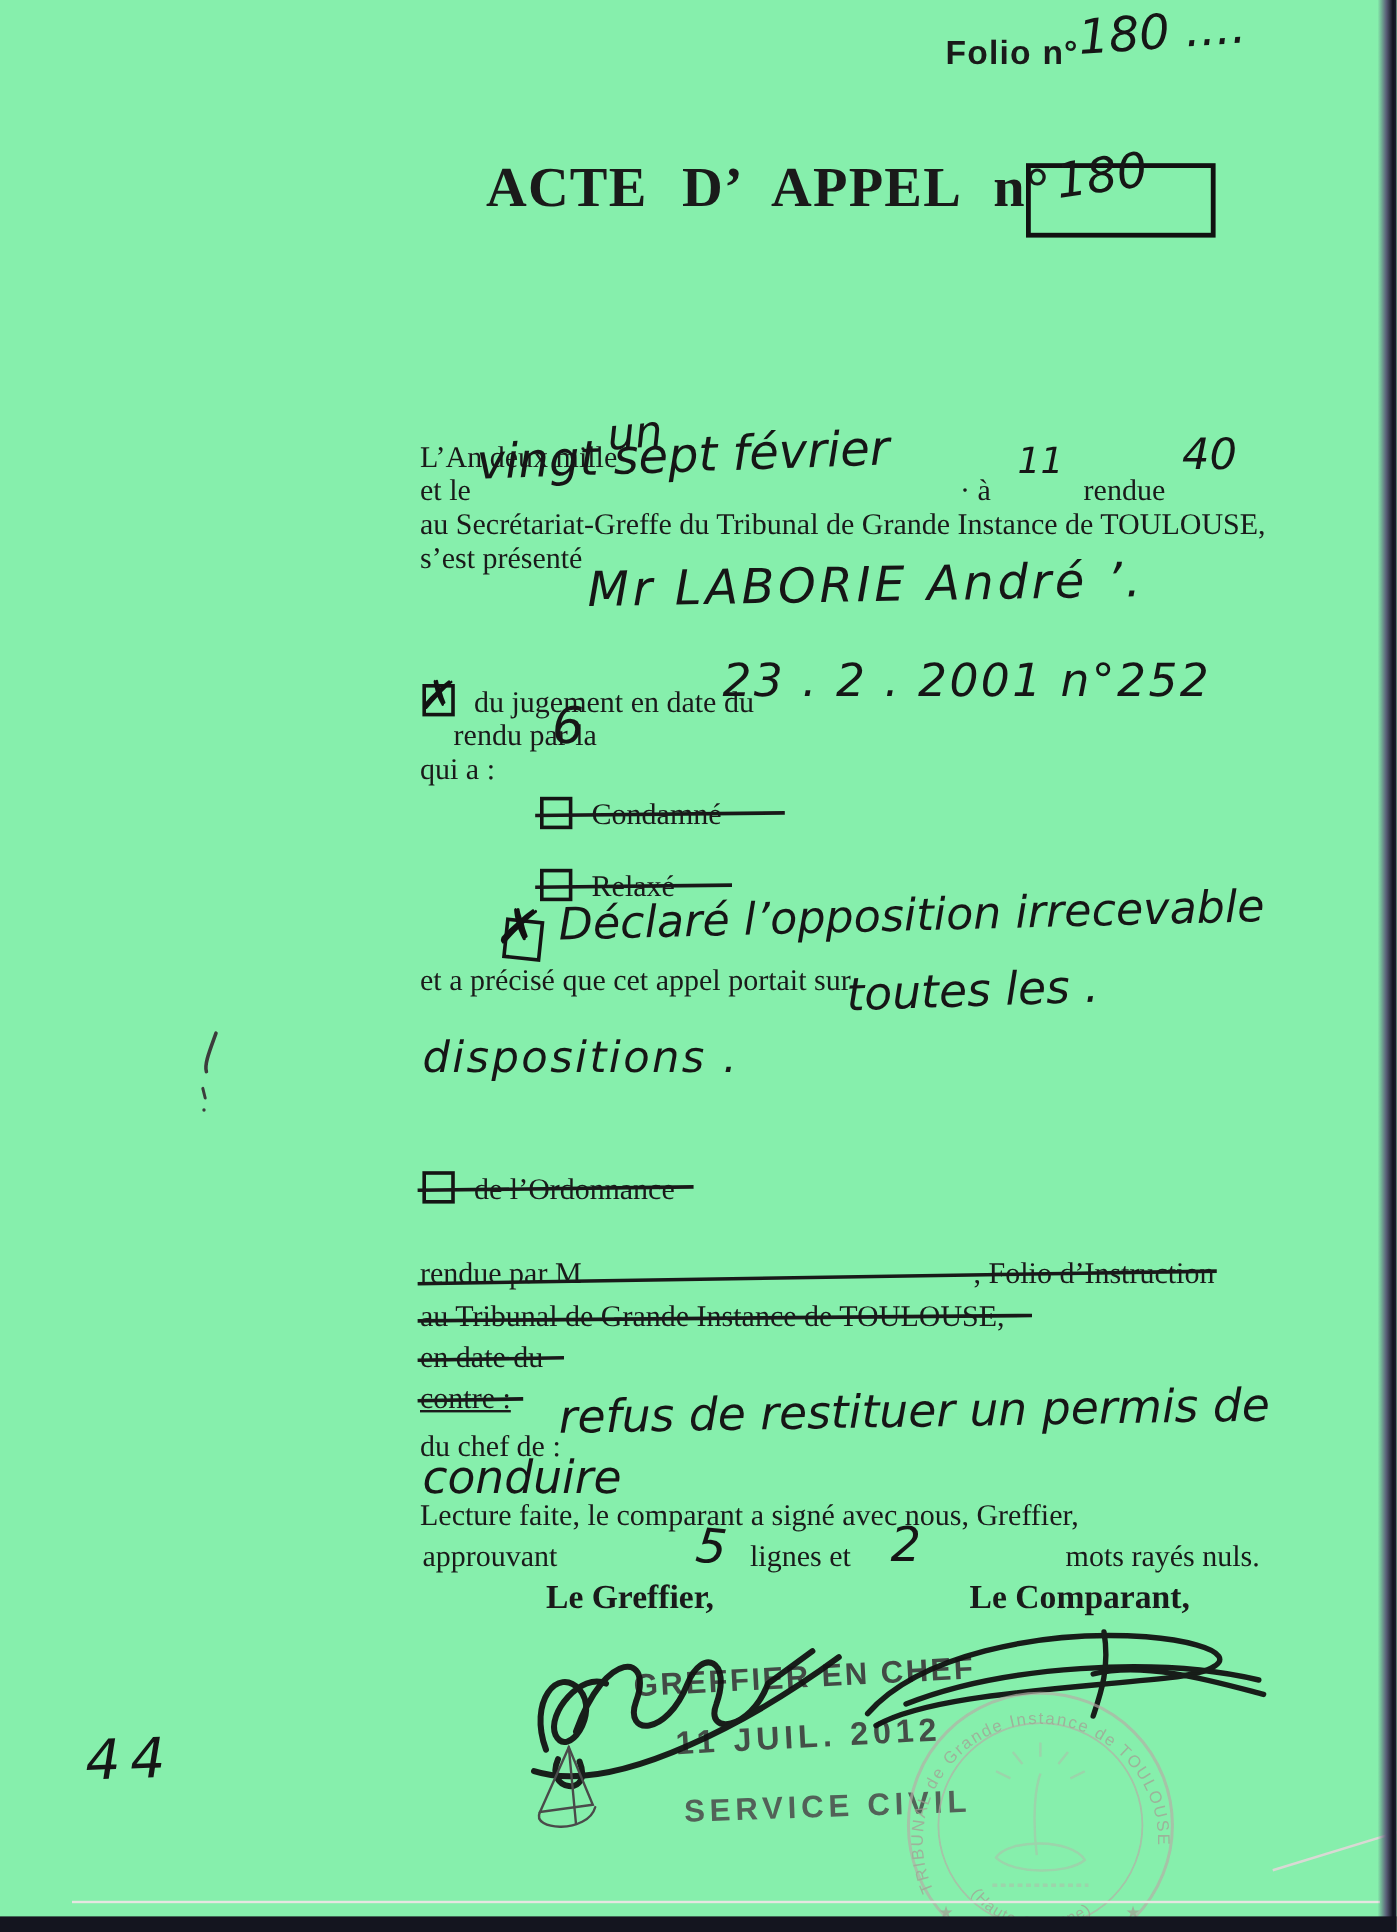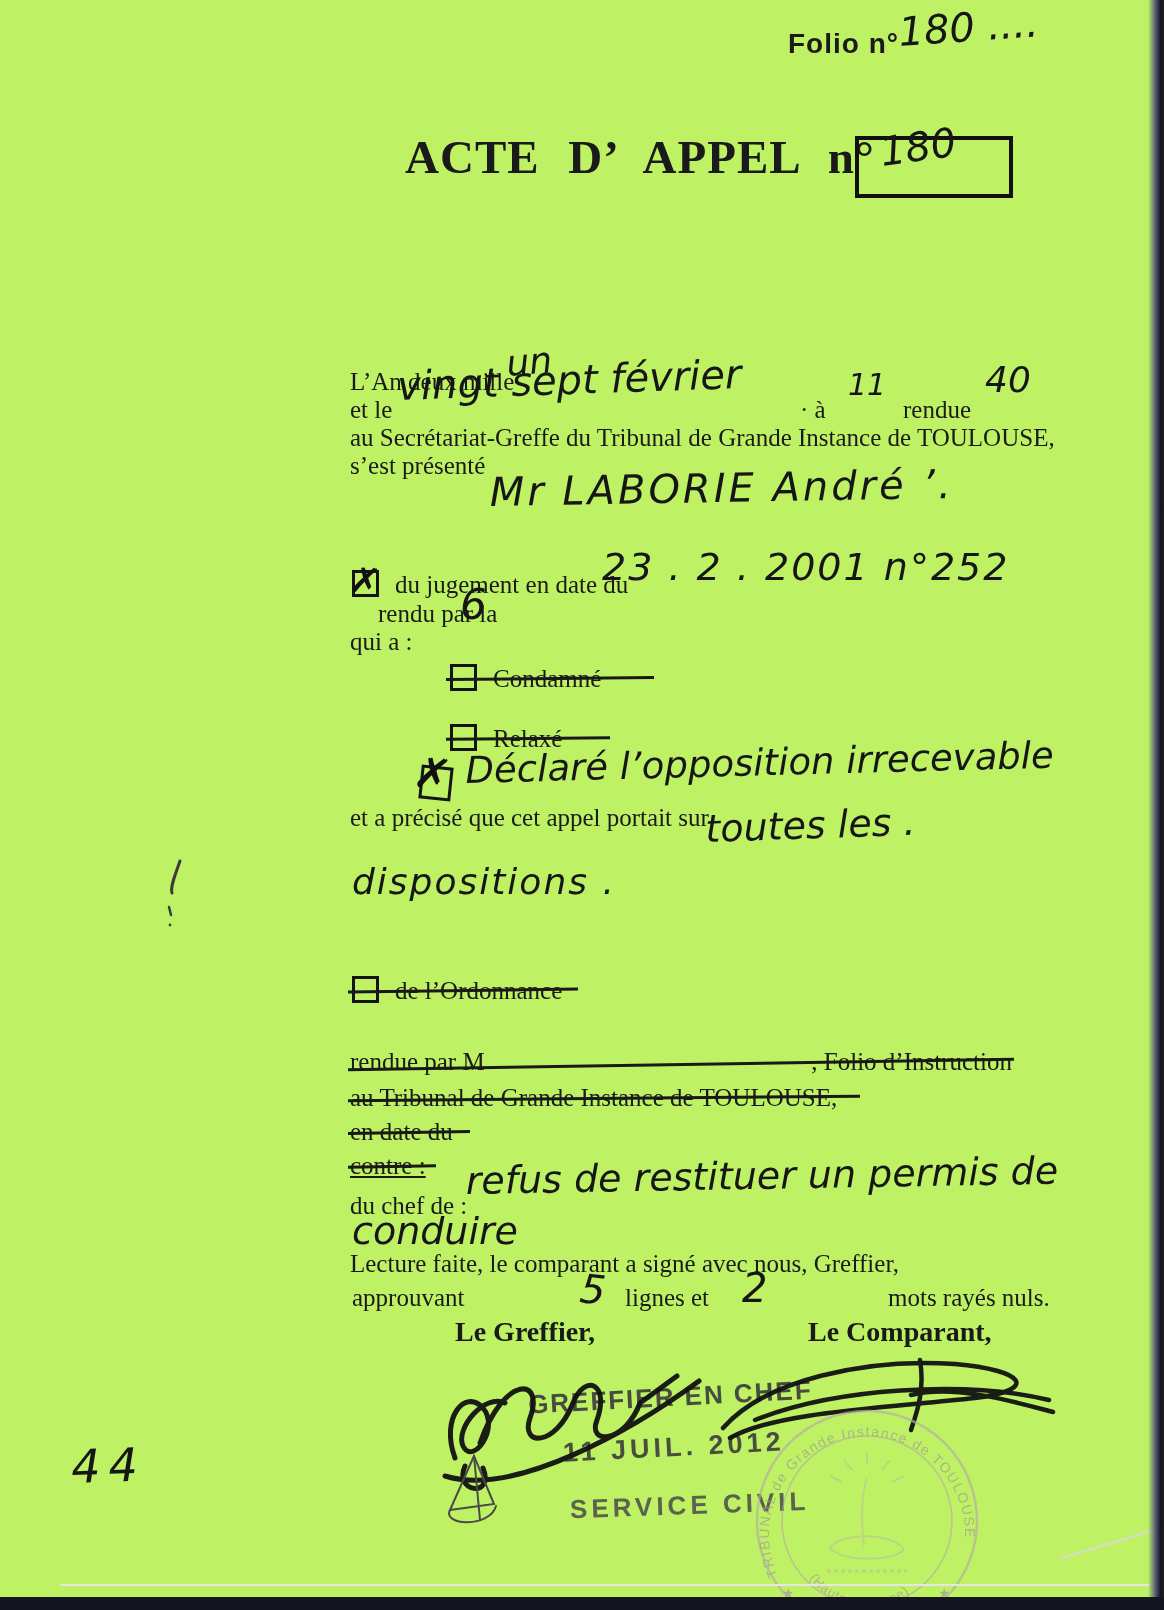--- a/index.html
+++ b/index.html
@@ -1,18 +1,18 @@
 <!DOCTYPE html>
 <html><head>
 <meta charset="utf-8">
 <style>
   html,body { margin:0; padding:0; background:#e9e9e9; }
   #page {
     position:relative; width:1164px; height:1610px; margin:0 auto;
-    background:#bef264; overflow:hidden;
+    background:#86efac; overflow:hidden;
     font-family:"Liberation Serif", serif; color:#1c1c1c;
   }
   .abs { position:absolute; }
   .printed { font-family:"Liberation Serif", serif; font-size:25px; color:#1a1a1a; white-space:nowrap; }
   .hw {
     font-family:"DejaVu Sans", sans-serif; font-style:italic; color:#161616;
     white-space:nowrap; transform-origin:left bottom; line-height:1;
   }
   
   #folio-label { left:788px; top:28px; font-family:"Liberation Sans", sans-serif; font-weight:bold; font-size:28px; letter-spacing:1px; }

